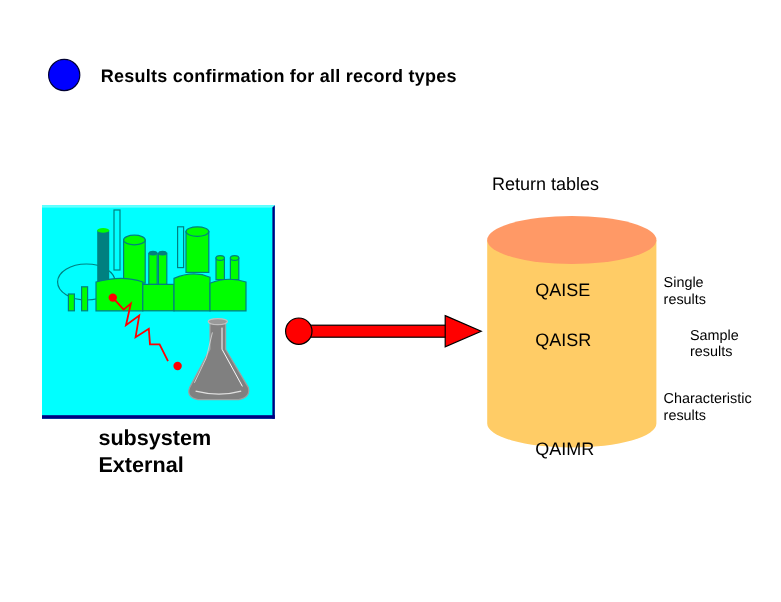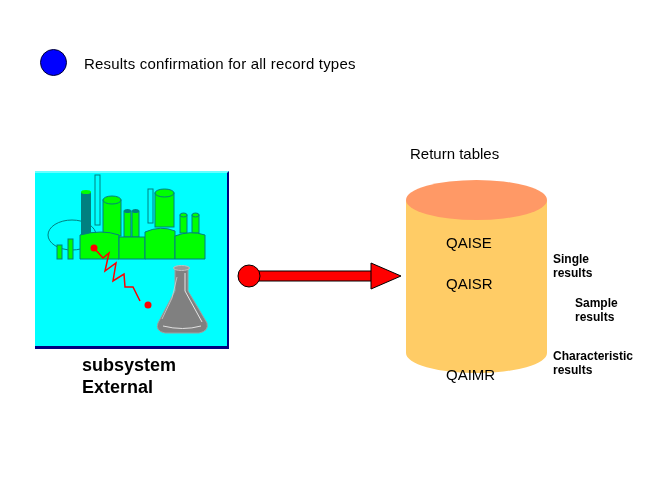--- a/index.html
+++ b/index.html
@@ -21,21 +21,21 @@
       left: 40px; top: 49px;
       width: 27px; height: 27px;
       border-radius: 50%;
       background: #0000ff;
       border: 1px solid #000033;
       box-sizing: border-box;
     }
     .heading {
       left: 84px; top: 55px;
       font-size: 15px;
-      font-weight: normal;
+      font-weight: bold;
       letter-spacing: 0.2px;
       white-space: nowrap;
     }
 
     .subsystem-box {
       left: 35px; top: 171px;
       width: 194px; height: 178px;
       background: #00ffff;
       box-sizing: border-box;
       border-top: 2px solid #66ffff;
@@ -67,24 +67,23 @@
     .cylinder-svg {
       left: 400px; top: 175px;
     }
 
     .table-code {
       font-size: 15px;
       white-space: nowrap;
     }
     .table-desc {
       font-size: 12px;
-      font-weight: bold;
+      font-weight: normal;
       line-height: 14px;
       white-space: nowrap;
-      margin-top: 24px;
     }
   </style>
 </head>
 <body>
 
 <div class="abs bullet"></div>
 <div class="abs heading">Results confirmation for all record types</div>
 
 <div class="abs subsystem-box">
   <svg class="subsystem-svg" width="192" height="175" viewBox="0 0 192 175">

